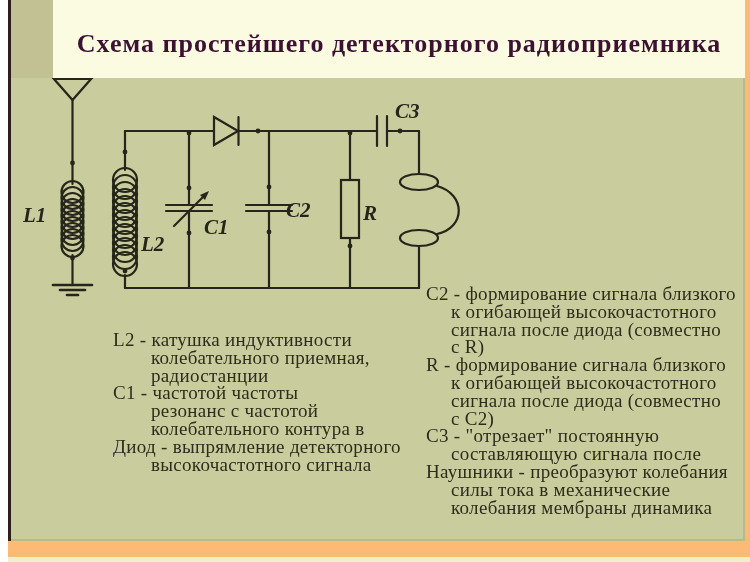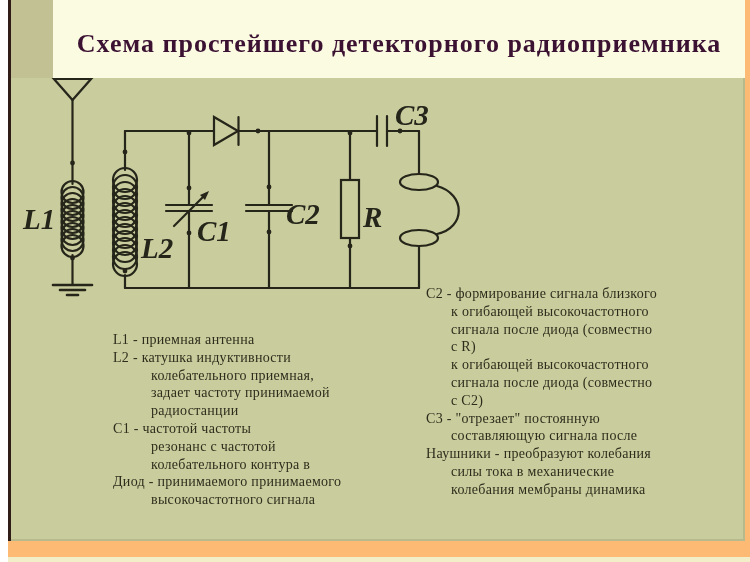--- a/index.html
+++ b/index.html
@@ -7,28 +7,28 @@
   .page{position:relative;width:750px;height:562px;background:#fdba74;overflow:hidden;margin-left:8px;}
   .left-strip{position:absolute;left:0;top:0;width:3px;height:541px;background:#301d18;}
   .panel{position:absolute;left:3px;top:0;width:734px;height:541px;background:#c9cc9d;
          border-right:2px solid #b7ba8c;border-bottom:2px solid #b7ba8c;box-sizing:border-box;}
   .corner-block{position:absolute;left:3px;top:0;width:42px;height:78px;background:#c2c193;}
   .title-block{position:absolute;left:45px;top:0;width:692px;height:78px;background:#fbfbe2;
                box-sizing:border-box;padding-top:29px;text-align:center;}
   .page-title{font-weight:bold;font-size:26px;letter-spacing:1px;color:#3c1233;white-space:nowrap;}
   .bottom-edge{position:absolute;left:0;bottom:0;width:750px;height:5px;background:#f1eec8;}
   .circuit{position:absolute;left:0;top:0;width:750px;height:562px;}
-  .clabel{position:absolute;font-style:italic;font-weight:600;font-size:29px;color:#25251a;}
+  .clabel{position:absolute;font-style:italic;font-weight:600;font-size:21px;color:#25251a;}
   .lbl-l1{left:15px;top:203px;}
   .lbl-l2{left:133px;top:232px;}
-  .lbl-c1{left:189px;top:215px;font-style:italic;}
+  .lbl-c1{left:196px;top:215px;font-style:italic;}
   .lbl-c2{left:278px;top:198px;}
   .lbl-r{left:355px;top:201px;}
   .lbl-c3{left:387px;top:99px;}
-  .legend{position:absolute;font-size:14px;line-height:17.8px;letter-spacing:0.3px;color:#2e2d1c;}
+  .legend{position:absolute;font-size:19px;line-height:17.8px;letter-spacing:0.3px;color:#2e2d1c;}
   .legend-left{left:105px;top:331px;width:320px;}
   .legend-right{left:418px;top:285px;width:322px;}
   .legend-left .ind{padding-left:38px;}
   .legend-right .ind{padding-left:25px;}
   .ln{white-space:nowrap;}
 </style>
 </head>
 <body>
 
 <div class="page">
@@ -139,37 +139,36 @@
   </svg>
 
   <span class="clabel lbl-l1">L1</span>
   <span class="clabel lbl-l2">L2</span>
   <span class="clabel lbl-c1">C1</span>
   <span class="clabel lbl-c2">C2</span>
   <span class="clabel lbl-r">R</span>
   <span class="clabel lbl-c3">C3</span>
 
   <div class="legend legend-left">
-    <div class="ln">L1 - приемная антенна</div>
     <div class="ln">L2 - катушка индуктивности</div>
     <div class="ln ind">колебательного приемная,</div>
-    <div class="ln ind">задает частоту принимаемой</div>
     <div class="ln ind">радиостанции</div>
     <div class="ln">C1 - частотой частоты</div>
     <div class="ln ind">резонанс с частотой</div>
     <div class="ln ind">колебательного контура в</div>
-    <div class="ln">Диод - принимаемого принимаемого</div>
+    <div class="ln">Диод - выпрямление детекторного</div>
     <div class="ln ind">высокочастотного сигнала</div>
   </div>
 
   <div class="legend legend-right">
     <div class="ln">C2 - формирование сигнала близкого</div>
     <div class="ln ind">к огибающей высокочастотного</div>
     <div class="ln ind">сигнала после диода (совместно</div>
     <div class="ln ind">с R)</div>
+    <div class="ln">R - формирование сигнала близкого</div>
     <div class="ln ind">к огибающей высокочастотного</div>
     <div class="ln ind">сигнала после диода (совместно</div>
     <div class="ln ind">с C2)</div>
     <div class="ln">C3 - "отрезает" постоянную</div>
     <div class="ln ind">составляющую сигнала после</div>
     <div class="ln">Наушники - преобразуют колебания</div>
     <div class="ln ind">силы тока в механические</div>
     <div class="ln ind">колебания мембраны динамика</div>
   </div>
 

